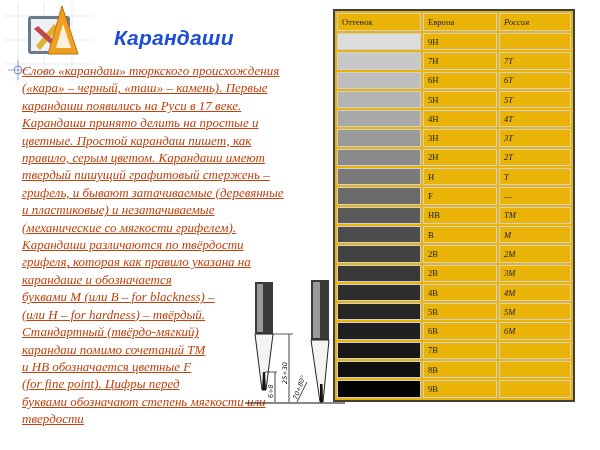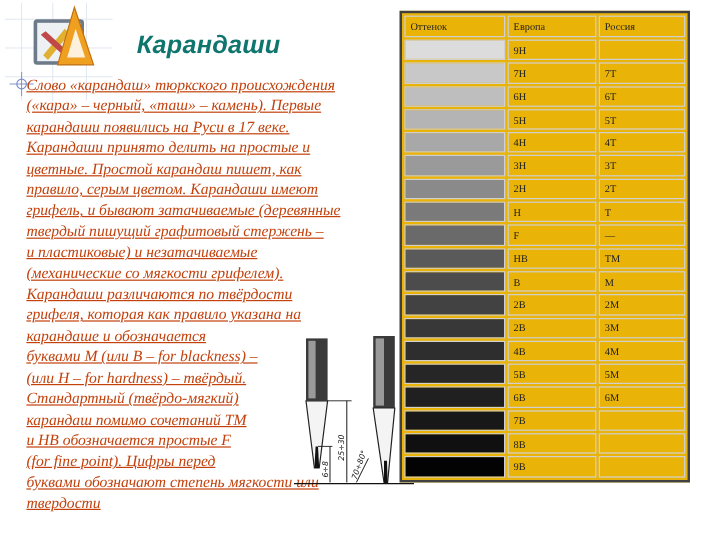--- a/index.html
+++ b/index.html
@@ -1,27 +1,27 @@
 <!DOCTYPE html>
 <html><head>
 <meta charset="utf-8">
 <style>
   html, body { margin:0; padding:0; }
   body { width:600px; height:450px; background:#ffffff; position:relative; overflow:hidden; font-family:"DejaVu Serif", serif; }
   .logo { position:absolute; left:4px; top:2px; width:90px; height:82px; }
-  .title { position:absolute; left:114px; top:26px; font-family:"Liberation Sans", sans-serif; font-weight:bold; font-style:italic; font-size:21px; color:#0f766e; letter-spacing:0.2px; }
+  .title { position:absolute; left:114px; top:26px; font-family:"Liberation Sans", sans-serif; font-weight:bold; font-style:italic; font-size:21px; color:#1d4ed8; letter-spacing:0.2px; }
   .body-text { position:absolute; left:22px; top:62px; width:320px; font-family:"Liberation Serif", serif; font-style:italic; font-size:13px; line-height:17.4px; color:#c2410c;text-decoration:underline; }
   .body-text .ln { display:block; white-space:nowrap; }
   .pencils { position:absolute; left:245px; top:276px; width:100px; height:134px; }
   table.grades { position:absolute; left:333px; top:9px; border-collapse:separate; border-spacing:2px; border:2px solid #404040; background:#eab308; }
   table.grades td, table.grades th { border:1px solid #d0d0d0; height:15.3px; padding:0 4px; font-family:"Liberation Serif", serif; font-size:8.6px; color:#222; font-weight:normal; text-align:left; vertical-align:middle; }
   table.grades th { height:16px; }
   .c1 { width:74px; padding:0 !important; }
   .c2 { width:64px; }
-  .c3 { width:62px; }
+  .c3 { width:62px;font-style:italic; }
   .swatch { width:100%; height:100%; display:block; }
 </style>
 </head>
 <body>
 
 <svg class="logo" viewBox="0 0 90 82">
   <g stroke="#dfe6f0" stroke-width="0.8">
     <line x1="0" y1="14" x2="90" y2="14"></line>
       <line x1="0" y1="38" x2="90" y2="38"></line>
       <line x1="0" y1="62" x2="90" y2="62"></line>
@@ -42,32 +42,32 @@
 
 <div class="title">Карандаши</div>
 
 <div class="body-text">
   <span class="ln">Слово «карандаш» тюркского происхождения</span>
   <span class="ln">(«кара» – черный, «таш» – камень). Первые</span>
   <span class="ln">карандаши появились на Руси в 17 веке.</span>
   <span class="ln">Карандаши принято делить на простые и</span>
   <span class="ln">цветные. Простой карандаш пишет, как</span>
   <span class="ln">правило, серым цветом. Карандаши имеют</span>
+  <span class="ln">твердый пишущий графитовый стержень –</span>
   <span class="ln">грифель, и бывают затачиваемые (деревянные</span>
-  <span class="ln">твердый пишущий графитовый стержень –</span>
   <span class="ln">и пластиковые) и незатачиваемые</span>
   <span class="ln">(механические со мягкости грифелем).</span>
   <span class="ln">Карандаши различаются по твёрдости</span>
   <span class="ln">грифеля, которая как правило указана на</span>
   <span class="ln">карандаше и обозначается</span>
   <span class="ln">буквами M (или B – for blackness) –</span>
   <span class="ln">(или H – for hardness) – твёрдый.</span>
   <span class="ln">Стандартный (твёрдо-мягкий)</span>
   <span class="ln">карандаш помимо сочетаний ТМ</span>
-  <span class="ln"> и HB обозначается простые F</span>
+  <span class="ln"> и HB обозначается цветные F</span>
   <span class="ln"> (for fine point). Цифры перед</span>
   <span class="ln"> буквами обозначают степень мягкости или</span>
   <span class="ln">твердости</span>
 </div>
 
 <svg class="pencils" viewBox="0 0 100 134">
 
   <rect x="10" y="6" width="18" height="52" fill="#3a3a3a"></rect>
   <rect x="12" y="8" width="6" height="48" fill="#9a9a9a"></rect>
   <path d="M10 58 L28 58 L21 114 L17 114 Z" fill="#f4f4f4" stroke="#222" stroke-width="1"></path>

